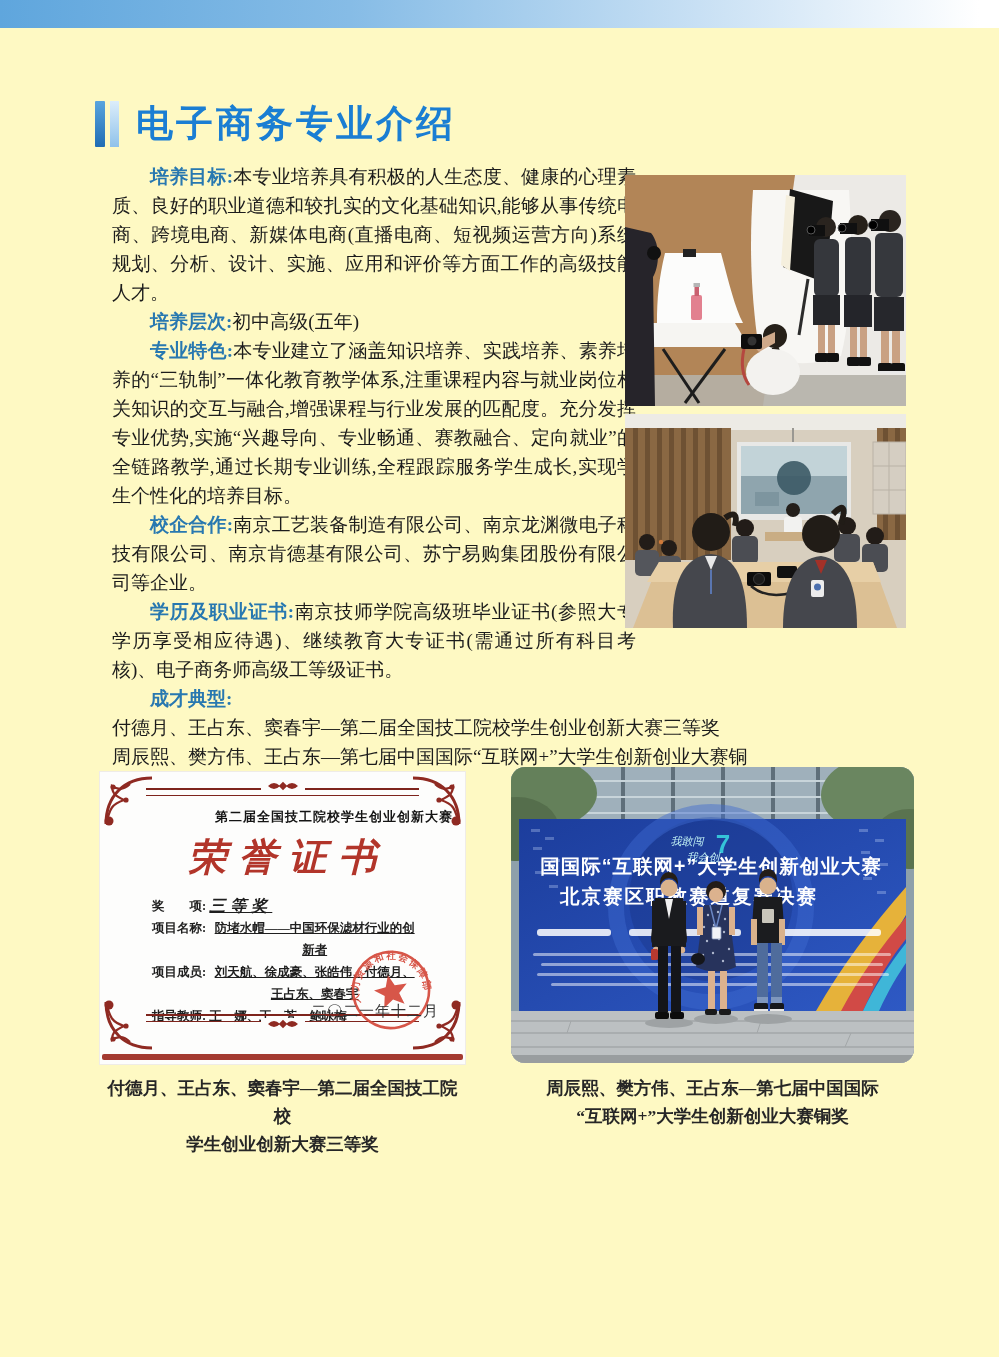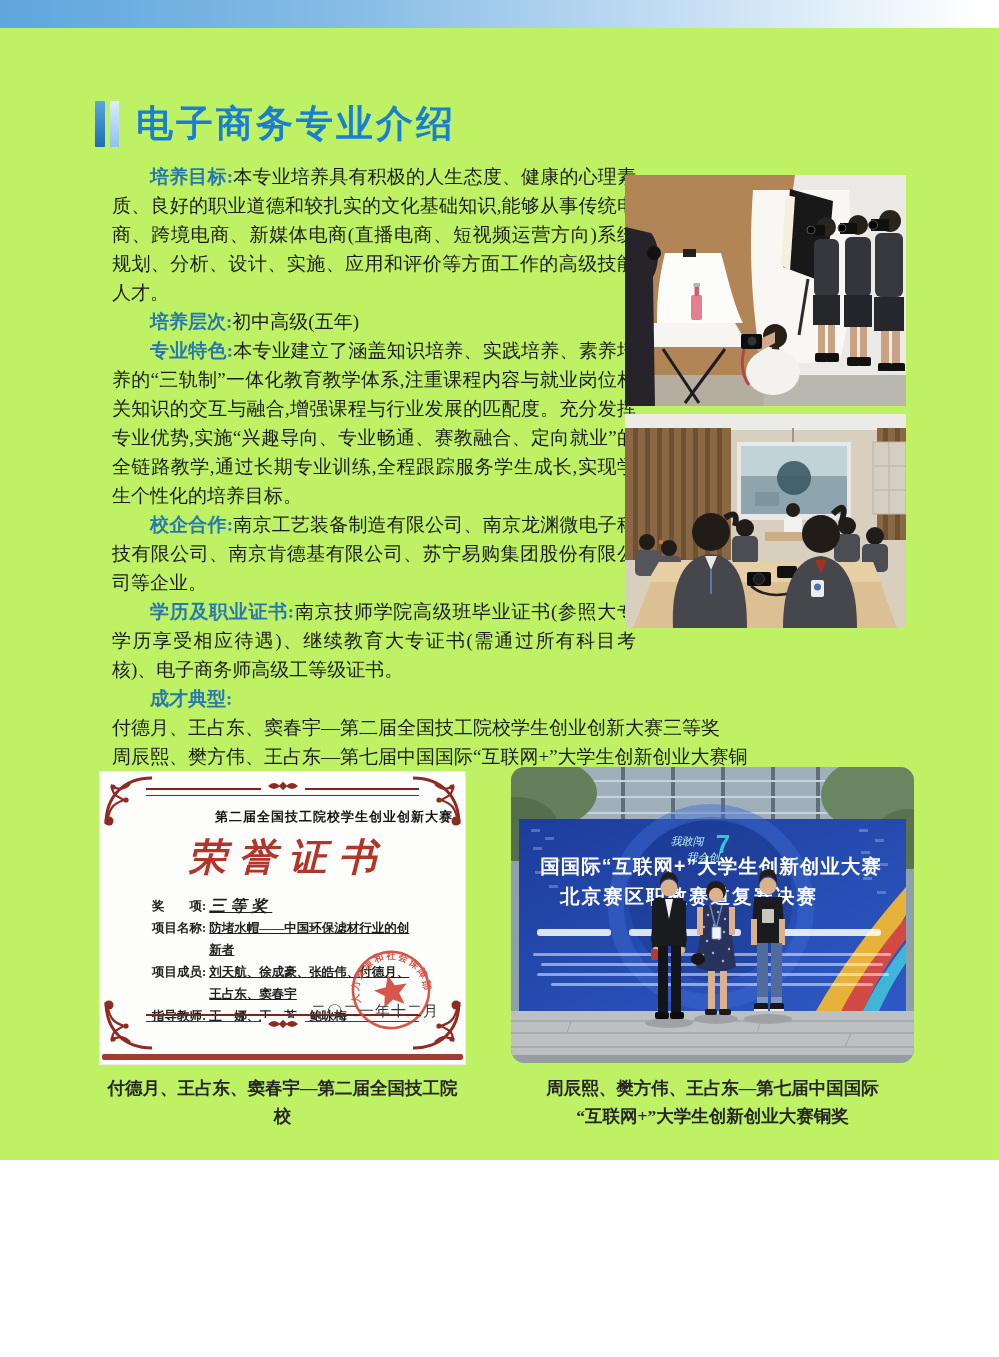--- a/index.html
+++ b/index.html
@@ -1,16 +1,16 @@
 <!DOCTYPE html>
 <html><head>
 <meta charset="utf-8">
 <style>
   html,body{margin:0;padding:0;background:#fff;}
-  .page{position:relative;width:999px;height:1160px;background:#bef264;overflow:hidden;
+  .page{position:relative;width:999px;height:1357px;background:#fef9c3;overflow:hidden;
         font-family:"Liberation Serif",serif;}
   
   .top-bar{position:absolute;left:0;top:0;width:999px;height:28px;
            background:linear-gradient(to right,#5fa6dd 0%,#86bce6 35%,#c8e0f4 70%,#ffffff 98%);}
   
   .title-row{position:absolute;left:95px;top:98px;height:52px;display:flex;align-items:center;}
   .bar1{width:10px;height:46px;background:linear-gradient(180deg,#5aa5de,#1f6cb4);border-radius:1px;}
   .bar2{width:9px;height:46px;margin-left:5px;background:linear-gradient(180deg,#dcedfa,#8fc2ea);}
   .title{margin:0 0 0 17px;font-family:"Liberation Sans",sans-serif;font-weight:bold;
          font-size:37px;color:#1a7ed3;letter-spacing:3px;white-space:nowrap;}
@@ -40,21 +40,21 @@
   .cf.bl{left:2px;bottom:12px;transform:scaleY(-1);}
   .cf.br{right:2px;bottom:12px;transform:scale(-1,-1);}
   .orn{position:absolute;left:50%;transform:translateX(-50%);background:#fdfdfc;padding:0 5px;}
   .orn.top{top:8px;}
   .orn.bot{bottom:34px;}
   .cert-title{margin:36px 12px 0;text-align:right;font-size:13px;font-weight:bold;color:#141414;
               letter-spacing:1px;white-space:nowrap;}
   .cert-sub{margin:6px 0 8px;text-align:center;font-size:38px;color:#b2352a;font-weight:bold;
             font-style:italic;letter-spacing:12px;text-indent:12px;}
   .cert-fields{margin:12px 0 0 52px;width:268px;font-size:12.5px;line-height:22px;color:#1f1f1f;}
-  .crow{display:flex;}
+  .crow{display:flex;text-align:center;}
   .clabel{font-weight:bold;white-space:pre;flex:none;}
   .cval{font-weight:bold;text-decoration:underline;}
   .prize{font-size:16px;font-style:italic;letter-spacing:5px;}
   .seal{position:absolute;right:32px;top:176px;width:84px;height:84px;transform:rotate(-12deg);opacity:.92;}
   .cert-date{position:absolute;right:26px;top:230px;font-size:15px;color:#333;letter-spacing:1px;}
   .cert-strip{position:absolute;left:2px;right:2px;bottom:4px;height:6px;background:#a43b31;border-radius:2px;}
   
   .cap{position:absolute;text-align:center;font-size:17.5px;line-height:28px;color:#262626;font-weight:600;}
   .cap-left{left:100px;top:1074px;width:365px;}
   .cap-right{left:511px;top:1074px;width:403px;}
@@ -450,19 +450,20 @@
         <rect x="243" y="236" width="14" height="8" rx="2" fill="#16181c"></rect>
         <rect x="259" y="236" width="14" height="8" rx="2" fill="#16181c"></rect>
         <rect x="243" y="242" width="14" height="2" fill="#e8e8e8"></rect>
         <rect x="259" y="242" width="14" height="2" fill="#e8e8e8"></rect>
       </g>
     </svg>
   </div>
 
   <div class="cap cap-left">
     <div>付德月、王占东、窦春宇—第二届全国技工院校</div>
+    <div>学生创业创新大赛三等奖</div>
   </div>
   <div class="cap cap-right">
     <div>周辰熙、樊方伟、王占东—第七届中国国际</div>
     <div>“互联网+”大学生创新创业大赛铜奖</div>
   </div>
 
 </div>
 
 </body></html>

